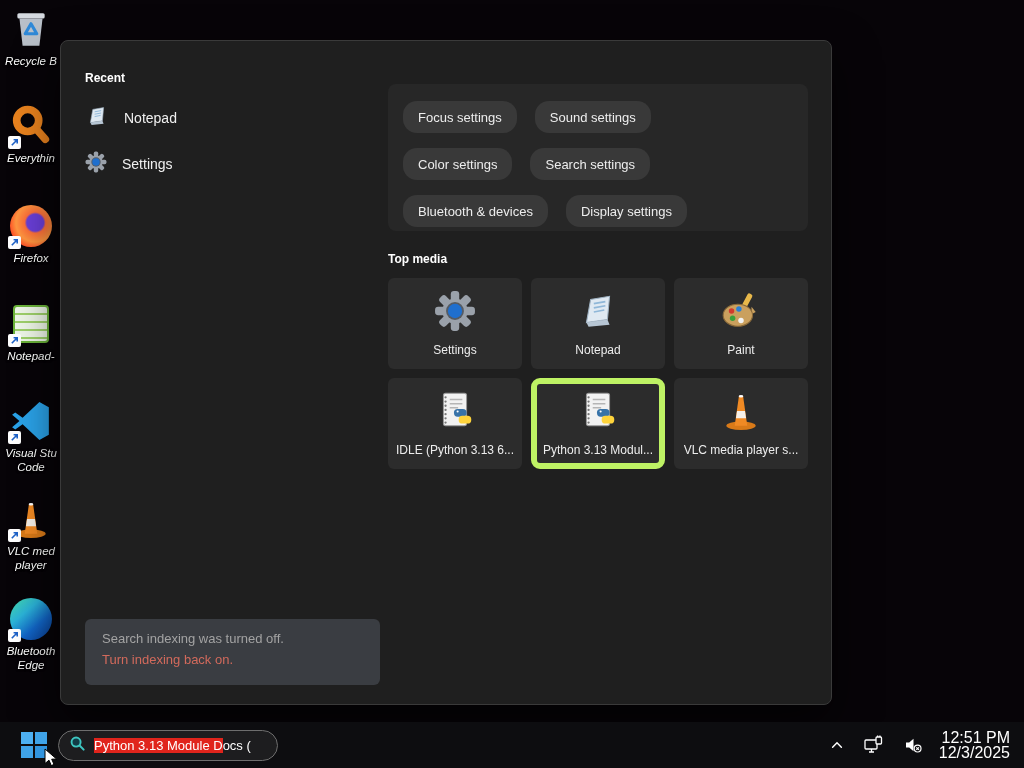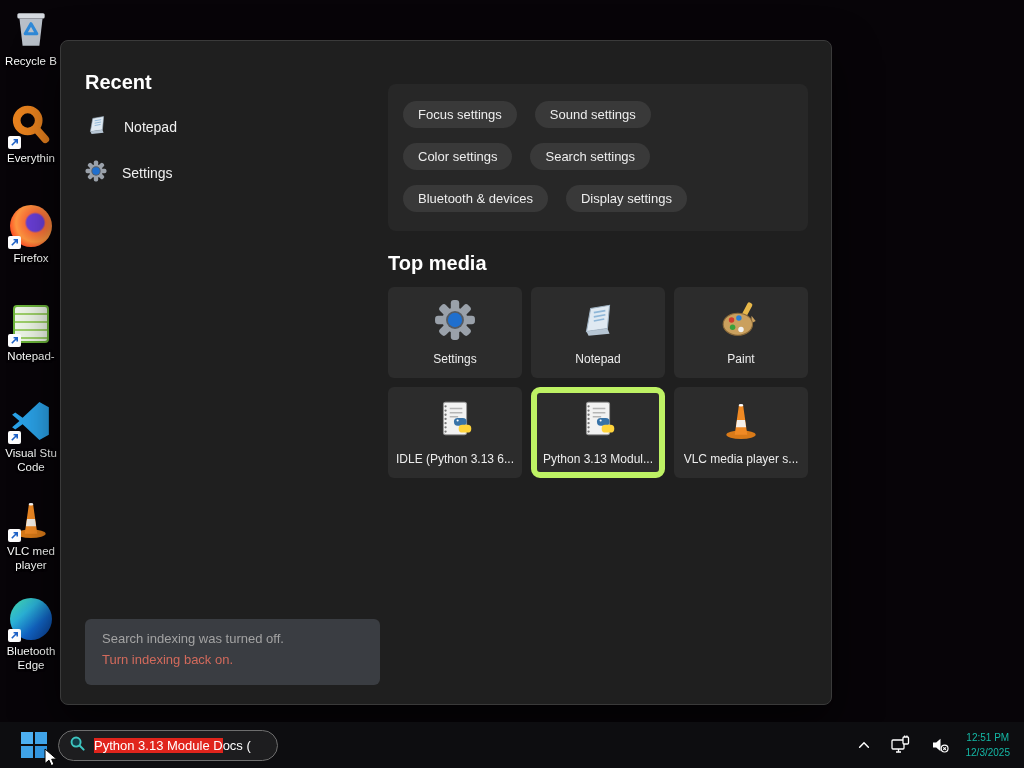--- a/index.html
+++ b/index.html
@@ -27,47 +27,47 @@
       radial-gradient(circle 70px at 18px 560px, #e54fc0 0%, #8d2a86 58%, rgba(0,0,0,0) 62%),
       radial-gradient(circle 62px at 26px 645px, #b03a9a 0%, rgba(0,0,0,0) 70%),
       radial-gradient(circle 55px at 28px 315px, #6a1430 0%, rgba(0,0,0,0) 72%),
       radial-gradient(circle 58px at 8px 455px,  #7a1f55 0%, rgba(0,0,0,0) 72%),
       radial-gradient(ellipse 250px 13px at 330px 713px, #c23326 0%, #8a1f18 60%, rgba(0,0,0,0) 65%),
       radial-gradient(ellipse 150px 11px at 650px 714px, #7a2a68 0%, rgba(0,0,0,0) 70%),
       #070408;
   }
   
   .desk-col { position:absolute; left:0; top:0; width:62px; height:722px; z-index:1; }
-  .desk-icon { position:absolute; left:0; width:62px; display:flex; flex-direction:column; align-items:center; cursor:default; }
+  .desk-icon { position:absolute; left:0; width:62px; display:flex; flex-direction:column; align-items:center; cursor:default;font-style:italic; }
   .di-art { position:relative; width:48px; height:46px; display:flex; align-items:center; justify-content:center; }
   .di-label { margin-top:2px; font-size:11.5px; line-height:14px; text-align:center; color:#fff;
               text-shadow:0 1px 2px #000, 0 0 3px #000; }
   .shortcut { position:absolute; left:1px; bottom:0; width:13px; height:13px; background:#fff; border-radius:2px;
               display:flex; align-items:center; justify-content:center; }
   .fx-ball  { width:42px; height:42px; border-radius:50%;
               background: radial-gradient(circle at 60% 42%, #6a3fd8 0%, #6a3fd8 24%, #ff7139 30%, #ff9640 55%, #ff3b1f 80%, #b5121b 100%); }
   .edge-ball{ width:42px; height:42px; border-radius:50%;
               background: linear-gradient(140deg, #45d8a4 0%, #2bb3d8 35%, #1266c8 65%, #0a3a8c 100%); }
   .npp-page { width:36px; height:38px; background:#eef6e8; border:2px solid #6bb33a; border-radius:4px;
               background-image: repeating-linear-gradient(#eef6e8 0 6px, #9ed06a 6px 8px); }
   
   .panel { position:absolute; left:60px; top:40px; width:772px; height:665px; z-index:5;
            background:#1f1f1f; border:1px solid #3a3a3a; border-radius:8px;
            box-shadow:0 18px 45px rgba(0,0,0,.65); }
-  .sec-h { font-size:20px; font-weight:700; color:#fff; }
+  .sec-h { font-size:12px; font-weight:700; color:#fff; }
   .recent-col { position:absolute; left:24px; top:30px; width:280px; }
   .recent-list { margin-top:18px; display:flex; flex-direction:column; gap:17px; }
   .recent-item { display:flex; align-items:center; gap:15px; height:29px; cursor:pointer; }
   .recent-item .lbl { font-size:14px; color:#f0f0f0; }
   .right-col { position:absolute; left:327px; top:30px; width:420px; }
   .qs-head { display:flex; align-items:center; justify-content:space-between; }
   .more-dots { font-size:13px; letter-spacing:1px; color:#e8e8e8; cursor:pointer; padding:0 4px; }
   .qs-card { margin-top:13px; width:420px; height:147px; background:#272727; border-radius:8px; padding:17px 0 0 15px; }
   .qs-row { display:flex; gap:18px; margin-bottom:15px; }
-  .pill { height:27px; padding:8px 15px; border-radius:14px; background:#393939; color:#ededed;
+  .pill { height:27px; padding:16px 15px; border-radius:14px; background:#393939; color:#ededed;
           font-size:13px; display:flex; align-items:center; border:none; cursor:pointer; white-space:nowrap; }
   .ta-head { margin-top:21px; }
   .ta-grid { margin-top:12px; display:grid; grid-template-columns:repeat(3,134px); gap:9px; }
   .tile { height:91px; background:#2c2c2c; border-radius:6px; display:flex; flex-direction:column;
           align-items:center; justify-content:center; gap:7px; cursor:pointer; }
   .tile.selected { border:6px solid #bef264; border-radius:9px; }
   .tile-label { font-size:12px; color:#ededed; max-width:124px; white-space:nowrap; overflow:hidden; }
   .notice { position:absolute; left:24px; bottom:19px; width:295px; height:66px; background:#3a3d42;
             border-radius:6px; padding:12px 17px; }
   .notice-msg  { font-size:13px; color:#a3a3a3; }
@@ -80,21 +80,21 @@
   .win-logo { display:grid; grid-template-columns:12px 12px; grid-template-rows:12px 12px; gap:2px; }
   .win-logo span { background:#3fa3e8; }
   .win-logo span:nth-child(1){ background:#4db0f2; }
   .win-logo span:nth-child(4){ background:#3194de; }
   .tb-search { margin-left:7px; width:220px; height:31px; border-radius:16px; background:#1d1d1f;
                border:1px solid #6e6e6e; display:flex; align-items:center; padding:0 10px; gap:8px; cursor:text; }
   .tb-text { font-size:13px; color:#fff; white-space:nowrap; }
   .tb-text .hl { background:#e0241c; }
   .tray { margin-left:auto; display:flex; align-items:center; gap:13px; margin-right:14px; }
   .tray-btn { display:flex; align-items:center; justify-content:center; cursor:pointer; padding:3px; }
-  .clock { text-align:center; font-size:10px; line-height:15px; color:#14b8a6; cursor:default; }
+  .clock { text-align:right; font-size:16px; line-height:15px; color:#ffffff; cursor:default; }
   
   .cursor { position:absolute; left:44px; top:748px; z-index:50; pointer-events:none; }
 </style>
 </head>
 <body>
 
 <div class="wallpaper"></div>
 
 <div class="desk-col">
 

